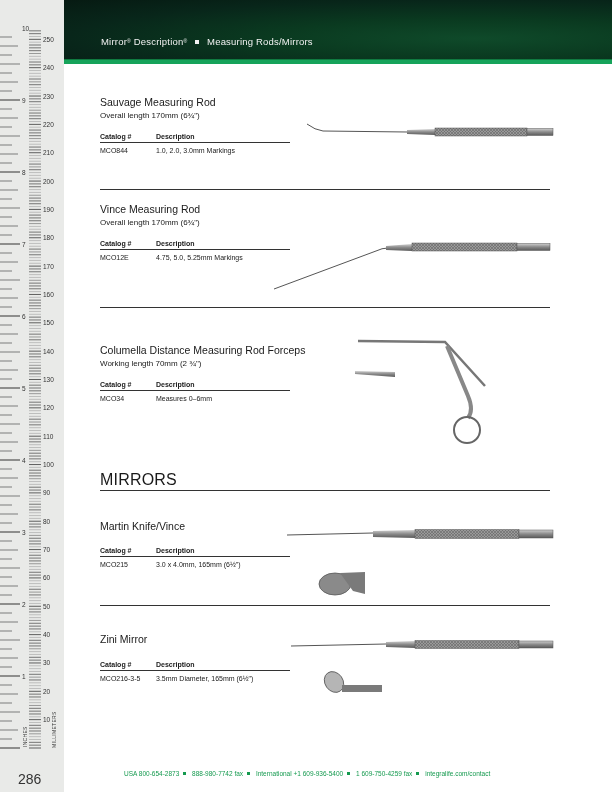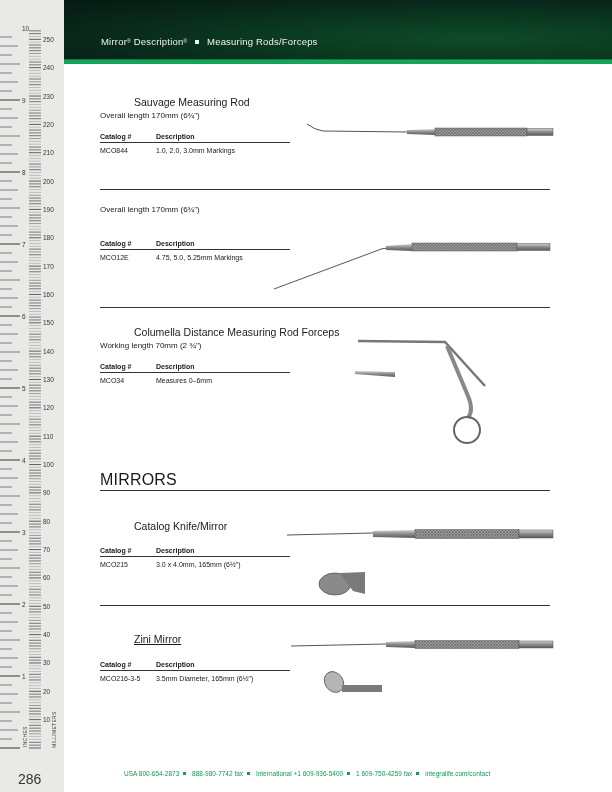--- a/index.html
+++ b/index.html
@@ -16,21 +16,21 @@
   
   .banner { position: absolute; left: 64px; top: 0; width: 548px; height: 64px;
     background: radial-gradient(ellipse at 75% 60%, #0f4a2a 0%, #0a3a20 35%, #08261a 70%, #061a12 100%); }
   .banner::after { content: ""; position: absolute; left: 0; right: 0; bottom: 0; height: 4px; background: #16a35a; border-top: 1px solid #0f7a40; }
   .banner-title { position: absolute; left: 37px; top: 36px; font-size: 9.5px; color: #f2f2f2; letter-spacing: 0.2px; white-space: nowrap; }
   .banner-title .reg { font-size: 5px; vertical-align: 2px; }
   .banner-title .sep { display: inline-block; width: 4px; height: 4px; background: #f2f2f2; margin: 0 5px 1px 5px; }
 
   
   .section { position: absolute; left: 100px; width: 450px; }
-  .prod-title { font-size: 10.5px; font-weight: normal; color: #1a1a1a; line-height: 13px; margin-left: 34px; }
+  .prod-title { font-size: 10.5px; font-weight: normal; color: #1a1a1a; line-height: 13px; }
   .prod-sub { font-size: 8px; color: #1a1a1a; line-height: 11px; margin-top: 1px; }
   .cat-table { position: absolute; left: 0; width: 190px; }
   .cat-head { display: flex; font-size: 7px; font-weight: bold; color: #1a1a1a; padding-bottom: 2px; border-bottom: 0.8px solid #333; }
   .cat-row { display: flex; font-size: 7px; color: #1a1a1a; padding-top: 4px; }
   .col-cat { width: 56px; flex-shrink: 0; }
   .col-desc { flex: 1; }
   .divider { position: absolute; left: 100px; width: 450px; height: 1px; background: #333; }
 
   .section-heading { position: absolute; left: 100px; top: 471px; font-size: 16px; color: #1a1a1a; letter-spacing: 0.2px; }
 
@@ -418,21 +418,21 @@
       <text x="0" y="0" class="ruler-axis-title" transform="translate(56,748) rotate(-90)">MILLIMETERS</text>
     </svg>
 </div>
 <div class="page-number">286</div>
 
 <div class="banner">
   <div class="banner-title">
     <span>Mirror</span><span class="reg">®</span>
     <span>Description</span><span class="reg">®</span>
     <span class="sep"></span>
-    <span>Measuring Rods/Forceps</span>
+    <span>Measuring Rods/Mirrors</span>
   </div>
 </div>
 
 <div class="section" style="top:96px;">
   <div class="prod-title">Sauvage Measuring Rod</div>
   <div class="prod-sub">Overall length 170mm (6¾")</div>
   <div class="cat-table" style="top:37px;">
     <div class="cat-head">
       <span class="col-cat">Catalog #</span>
       <span class="col-desc">Description</span>
@@ -456,41 +456,42 @@
     </pattern>
   </defs>
   <path d="M2 6 Q10 12 18 13 L102 14" stroke="#555" stroke-width="1" fill="none"></path>
   <path d="M102 12 L130 11 L130 17 L102 16 Z" fill="url(#steel)"></path>
   <rect x="130" y="10" width="92" height="8" fill="url(#knurl)" stroke="#555" stroke-width="0.5"></rect>
   <rect x="222" y="10.5" width="26" height="7" fill="url(#steel)" stroke="#555" stroke-width="0.5"></rect>
 </svg>
 <div class="divider" style="top:189px;"></div>
 
 <div class="section" style="top:203px;">
+  <div class="prod-title">Vince Measuring Rod</div>
   <div class="prod-sub">Overall length 170mm (6¾")</div>
   <div class="cat-table" style="top:37px;">
     <div class="cat-head">
       <span class="col-cat">Catalog #</span>
       <span class="col-desc">Description</span>
     </div>
     <div class="cat-row">
       <span class="col-cat">MCO12E</span>
       <span class="col-desc">4.75, 5.0, 5.25mm Markings</span>
     </div>
   </div>
 </div>
 <svg class="instrument" style="left:270px; top:236px;" width="285" height="56">
   <path d="M4 53 L106 15 Q112 12 118 12" stroke="#555" stroke-width="1" fill="none"></path>
   <path d="M116 10 L142 8 L142 15 L116 14 Z" fill="url(#steel)"></path>
   <rect x="142" y="7" width="105" height="8" fill="url(#knurl)" stroke="#555" stroke-width="0.5"></rect>
   <rect x="247" y="7.5" width="33" height="7" fill="url(#steel)" stroke="#555" stroke-width="0.5"></rect>
 </svg>
 <div class="divider" style="top:307px;"></div>
 
-<div class="section" style="top:326px;">
+<div class="section" style="top:344px;">
   <div class="prod-title">Columella Distance Measuring Rod Forceps</div>
   <div class="prod-sub">Working length 70mm (2 ¾")</div>
   <div class="cat-table" style="top:37px;">
     <div class="cat-head">
       <span class="col-cat">Catalog #</span>
       <span class="col-desc">Description</span>
     </div>
     <div class="cat-row">
       <span class="col-cat">MCO34</span>
       <span class="col-desc">Measures 0–6mm</span>
@@ -501,21 +502,21 @@
   <path d="M8 7 L95 8 L135 52" stroke="#777" stroke-width="2.5" fill="none"></path>
   <path d="M97 12 L118 62 Q124 76 118 84" stroke="#888" stroke-width="4" fill="none"></path>
   <ellipse cx="117" cy="96" rx="13" ry="13" stroke="#666" stroke-width="2" fill="none"></ellipse>
   <path d="M5 37 L45 38 L45 43 L5 40 Z" fill="url(#steel)"></path>
 </svg>
 
 <div class="section-heading">MIRRORS</div>
 <div class="divider" style="top:490px;"></div>
 
 <div class="section" style="top:520px;">
-  <div class="prod-title">Catalog Knife/Mirror</div>
+  <div class="prod-title">Martin Knife/Vince</div>
   <div class="cat-table" style="top:27px;">
     <div class="cat-head">
       <span class="col-cat">Catalog #</span>
       <span class="col-desc">Description</span>
     </div>
     <div class="cat-row">
       <span class="col-cat">MCO215</span>
       <span class="col-desc">3.0 x 4.0mm, 165mm (6½")</span>
     </div>
   </div>
@@ -523,21 +524,21 @@
 <svg class="instrument" style="left:285px; top:526px;" width="272" height="72">
   <path d="M2 9 L88 7" stroke="#555" stroke-width="1.2" fill="none"></path>
   <path d="M88 5 L130 4 L130 12 L88 11 Z" fill="url(#steel)"></path>
   <rect x="130" y="3.5" width="104" height="9" fill="url(#knurl)" stroke="#555" stroke-width="0.5"></rect>
   <rect x="234" y="4" width="34" height="8" fill="url(#steel)" stroke="#555" stroke-width="0.5"></rect>
   <ellipse cx="50" cy="58" rx="16" ry="11" fill="#8a8a8a" stroke="#555" stroke-width="0.8"></ellipse>
   <path d="M55 47 L80 46 L80 68 L68 65 Z" fill="#7a7a7a"></path>
 </svg>
 <div class="divider" style="top:605px;"></div>
 
-<div class="section" style="top:633px;text-decoration:underline;">
+<div class="section" style="top:633px;">
   <div class="prod-title">Zini Mirror</div>
   <div class="cat-table" style="top:28px;">
     <div class="cat-head">
       <span class="col-cat">Catalog #</span>
       <span class="col-desc">Description</span>
     </div>
     <div class="cat-row">
       <span class="col-cat">MCO216-3-5</span>
       <span class="col-desc">3.5mm Diameter, 165mm (6½")</span>
     </div>

